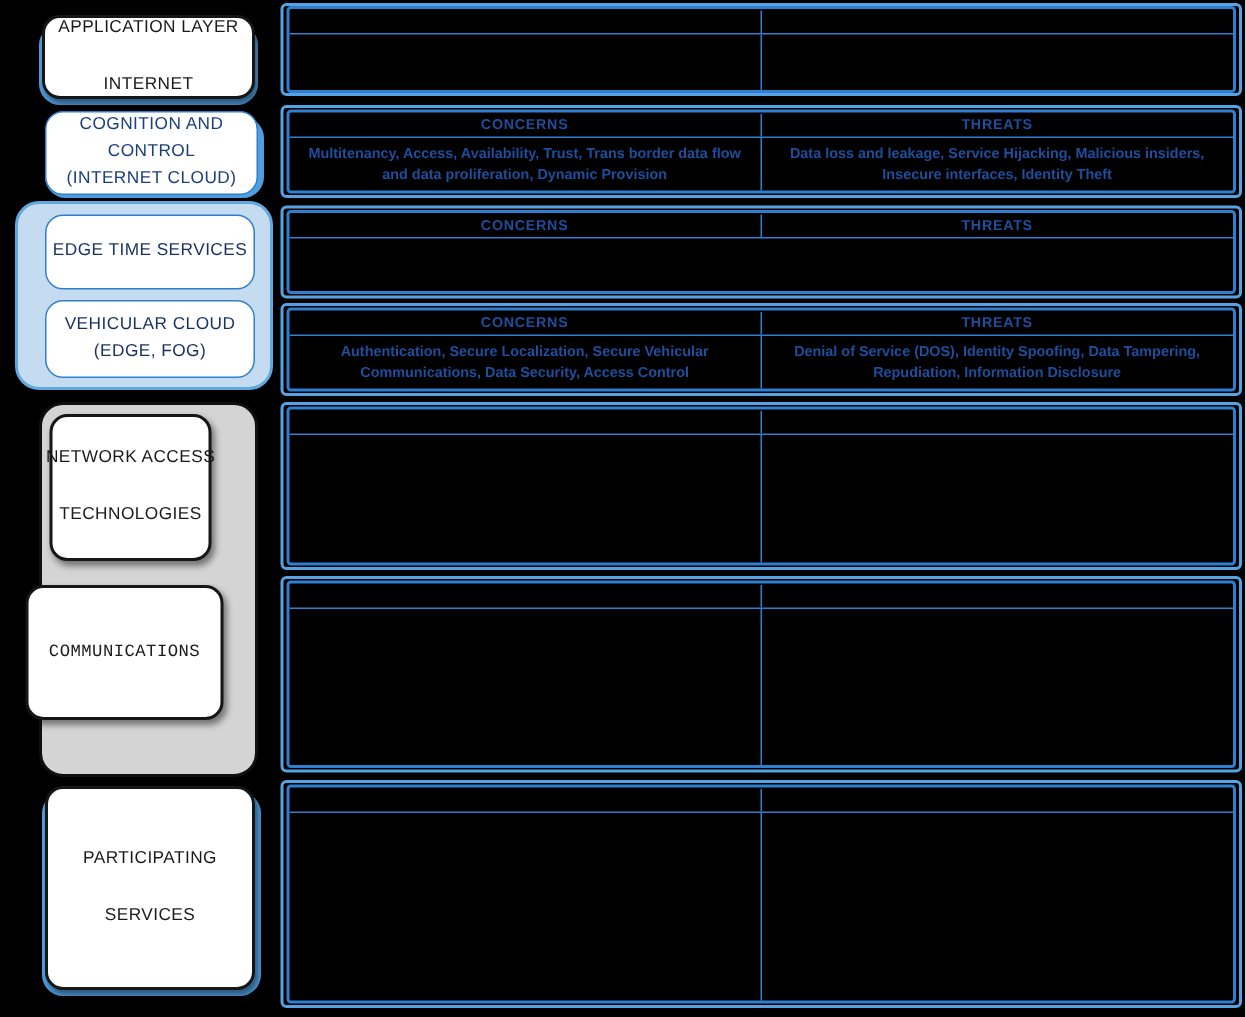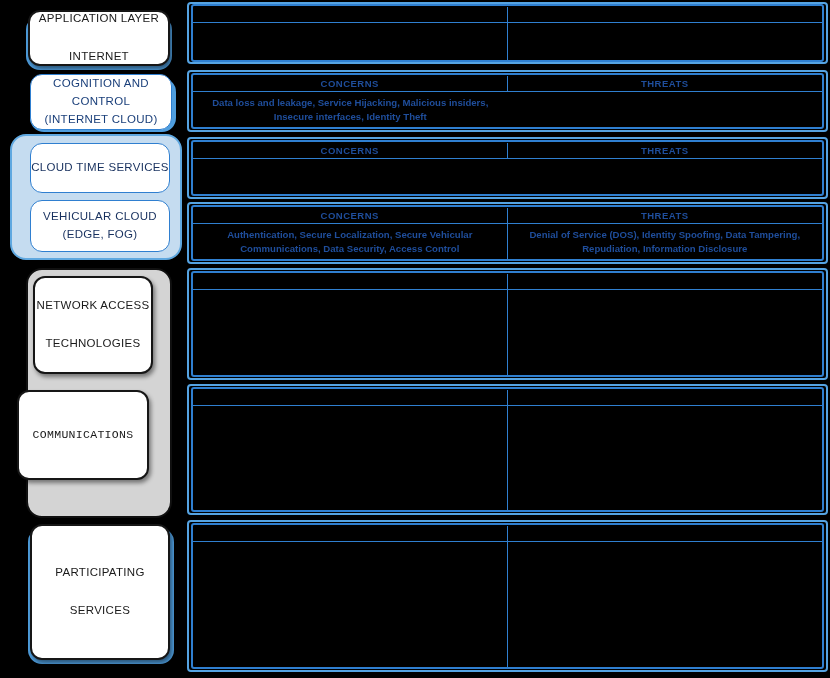--- a/index.html
+++ b/index.html
@@ -163,31 +163,31 @@
 
   <div class="layer-box lb-blue" style="left:30px; top:74px; width:142px; height:56px;">
     <span class="ltext">COGNITION AND</span>
     <span class="ltext">CONTROL</span>
     <span class="ltext">(INTERNET CLOUD)</span>
   </div>
 
   <div class="group-blue" style="left:10px; top:134px; width:172px; height:126px;"></div>
 
   <div class="layer-box lb-blue-dark" style="left:30px; top:143px; width:140px; height:50px;">
-    <span class="ltext">CLOUD TIME SERVICES</span>
+    <span class="ltext">EDGE TIME SERVICES</span>
   </div>
 
   <div class="layer-box lb-blue-dark" style="left:30px; top:200px; width:140px; height:52px;">
     <span class="ltext">VEHICULAR CLOUD</span>
     <span class="ltext">(EDGE, FOG)</span>
   </div>
 
   <div class="group-gray" style="left:26px; top:268px; width:146px; height:250px;"></div>
 
-  <div class="layer-box lb-black" style="left:33px; top:276px; width:120px; height:98px;">
+  <div class="layer-box lb-black" style="left:33px; top:276px; width:108px; height:98px;">
     <span class="ltext">NETWORK ACCESS</span>
     <span class="ltext">TECHNOLOGIES</span>
   </div>
 
   <div class="layer-box lb-black" style="left:17px; top:390px; width:132px; height:90px;font-family:Liberation Mono, monospace;">
     <span class="ltext">COMMUNICATIONS</span>
   </div>
 
   <div class="glow-plate" style="left:28px; top:528px; width:146px; height:136px;"></div>
 
@@ -223,20 +223,23 @@
     <div class="panel-table">
       <div class="panel-head" style="height:16px;">
         <div class="cell cell-left">
           <span class="head-text">CONCERNS</span>
         </div>
         <div class="cell cell-right">
           <span class="head-text">THREATS</span>
         </div>
       </div>
       <div class="panel-body">
+        <div class="cell cell-left">
+          <span class="body-text">Multitenancy, Access, Availability, Trust, Trans border data flow and data proliferation, Dynamic Provision</span>
+        </div>
         <div class="cell cell-right">
           <span class="body-text">Data loss and leakage, Service Hijacking, Malicious insiders, Insecure interfaces, Identity Theft</span>
         </div>
       </div>
     </div>
   </div>
 
   <div class="panel-outer-glow" style="left:187px; top:137px; width:641px; height:62px;"></div>
   <div class="panel" style="left:191px; top:140px; width:633px; height:56px;">
     <div class="panel-table">

